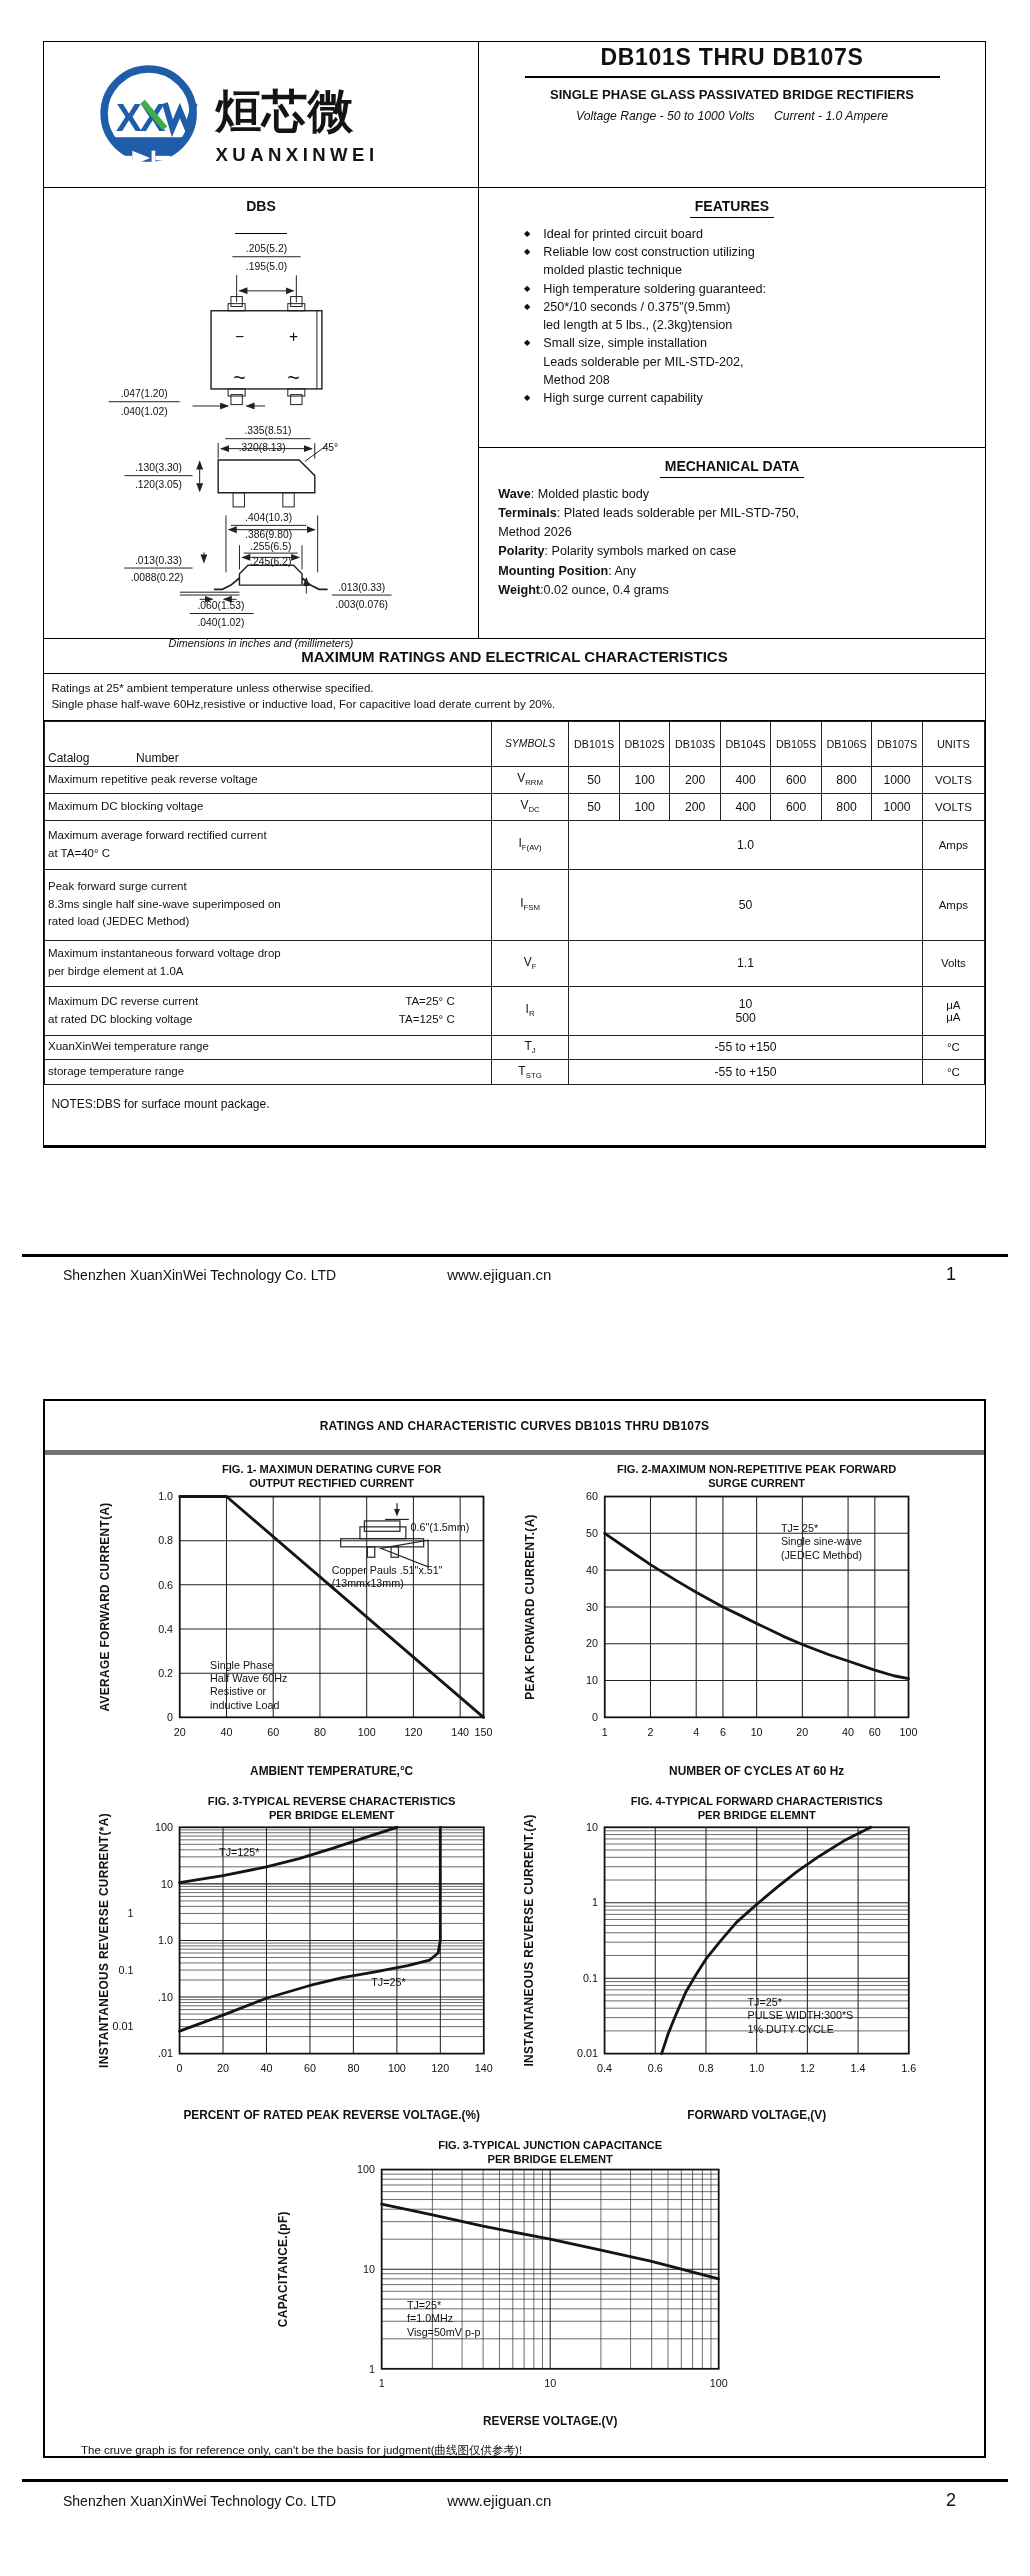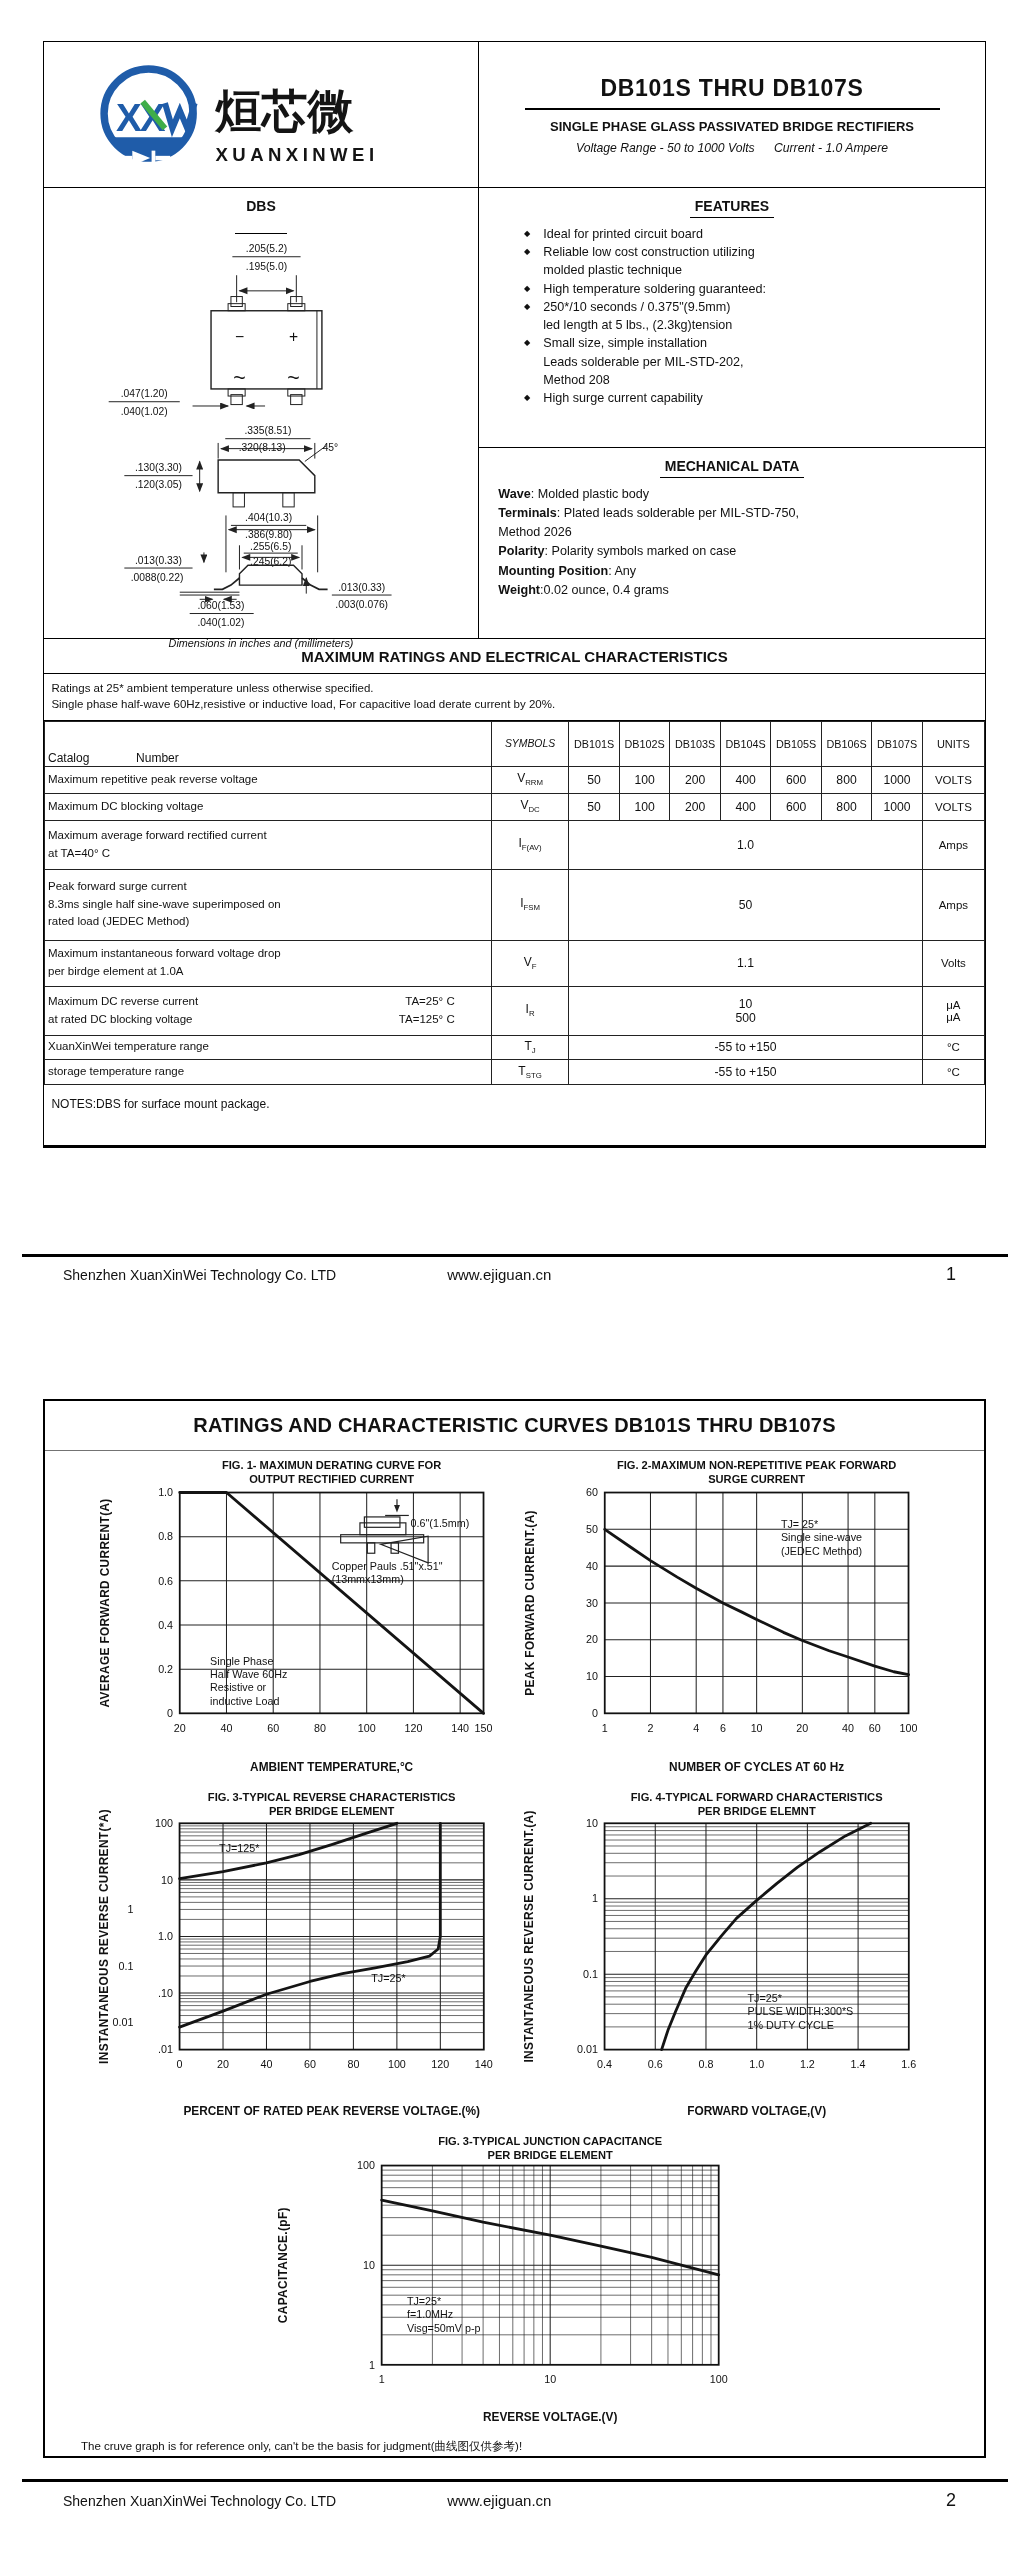--- a/index.html
+++ b/index.html
@@ -4,21 +4,21 @@
 <style>
   html,body{margin:0;padding:0;background:#fff;}
   body{width:1031px;height:2576px;position:relative;font-family:"Liberation Sans",sans-serif;color:#111;}
   .page{position:absolute;left:43px;width:943px;background:#fff;border:1.5px solid #000;box-sizing:border-box;}
   #page1{top:41px;height:1107px;border-bottom-width:3px;}
   #page2{top:1399px;height:1059px;border-width:2.2px;}
 
   
   .p1-header{display:flex;height:145px;border-bottom:1.5px solid #000;}
   .logo-cell{width:435px;border-right:1.5px solid #000;box-sizing:border-box;display:flex;align-items:center;justify-content:center;}
-  .title-cell{flex:1;display:flex;flex-direction:column;align-items:center;justify-content:center;}
+  .title-cell{flex:1;display:flex;flex-direction:column;align-items:center;justify-content:flex-start;}
   .doc-title{font-size:23px;font-weight:bold;letter-spacing:0.7px;margin:1.5px 0 0 0;}
   .title-rule{width:415px;height:2.2px;background:#000;margin:5.2px 0 9px 0;}
   .doc-subtitle{font-size:13px;font-weight:bold;}
   .range-line{font-style:italic;font-size:12.2px;margin-top:7.4px;display:flex;gap:19.3px;}
 
   
   .p1-mid{display:flex;height:450px;border-bottom:1.5px solid #000;}
   .pkg-cell{width:435px;border-right:1.5px solid #000;box-sizing:border-box;}
   .pkg-title{width:52px;margin:10.4px auto 0 auto;text-align:center;font-weight:bold;font-size:14px;border-bottom:1.5px solid #000;padding-bottom:19px;}
   .pkg-caption{text-align:center;font-style:italic;font-size:10.8px;margin-top:1.5px;}
@@ -53,21 +53,21 @@
   
   .rule{position:absolute;left:22px;width:986px;height:3px;background:#000;}
   #rule1{top:1254px;} #rule2{top:2479px;}
   .footer{position:absolute;left:22px;width:986px;display:flex;align-items:baseline;}
   #footer1{top:1264px;} #footer2{top:2490px;}
   .footer .company{font-size:14px;margin-left:41px;}
   .footer .site{font-size:15px;margin-left:111px;}
   .footer .pageno{font-size:18px;margin-left:auto;margin-right:52px;}
 
   
-  .p2-head{height:49px;border-bottom:1px solid #737373;display:flex;align-items:center;justify-content:center;font-weight:bold;font-size:20px;letter-spacing:0.2px;}
+  .p2-head{height:49px;border-bottom:5px solid #737373;display:flex;align-items:center;justify-content:center;font-weight:bold;font-size:12px;letter-spacing:0.2px;}
   .charts-row{display:flex;justify-content:center;align-items:flex-start;gap:4.5px;margin-top:3px;}
   .chart{flex:0 0 auto;}
   .p2-note{margin:6px 0 0 36px;font-size:11.5px;}
 
   svg text{font-family:"Liberation Sans",sans-serif;}
   .dimtxt{font-size:14.5px;}
 </style>
 </head>
 <body>
 

